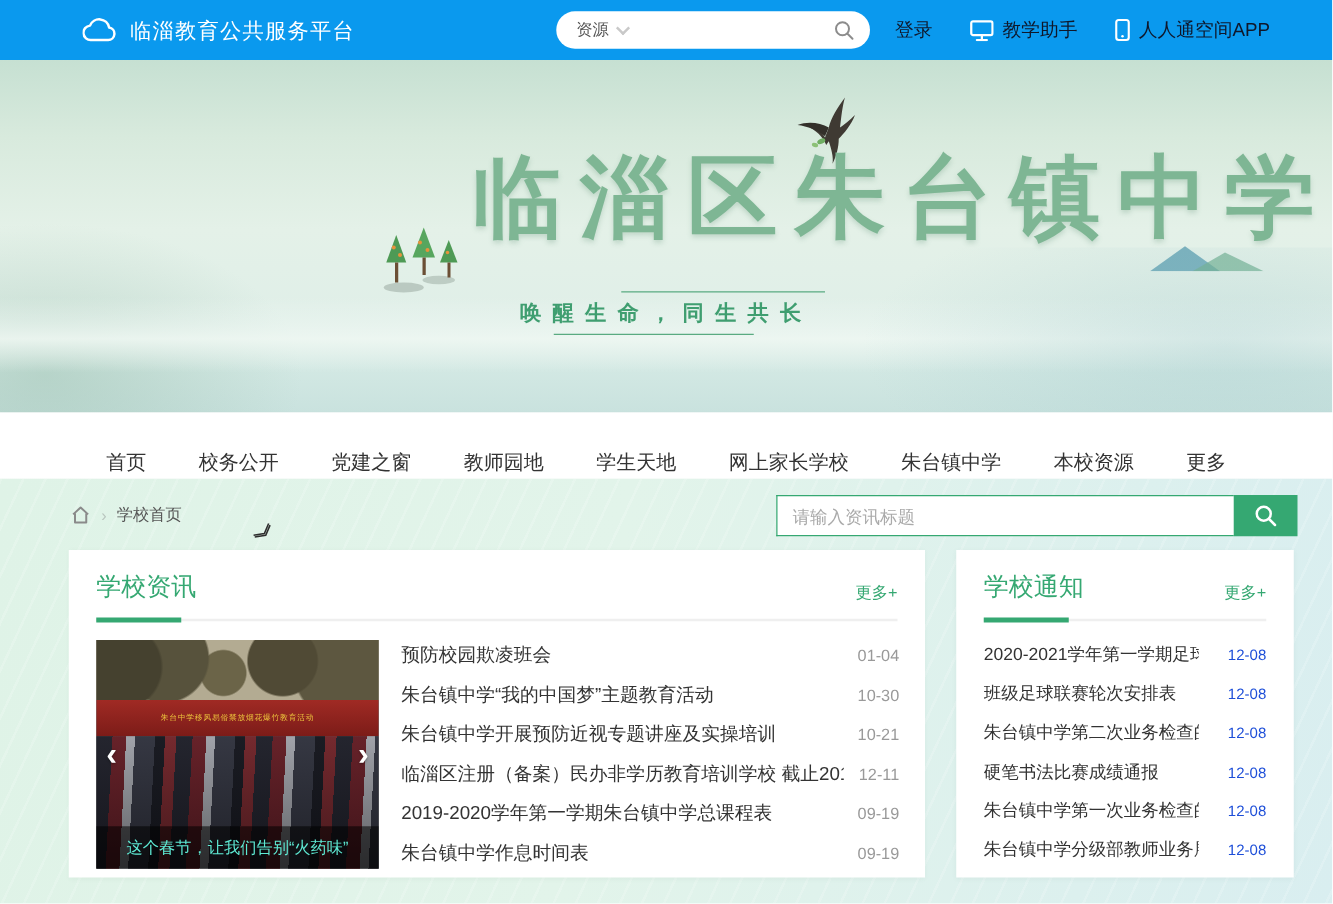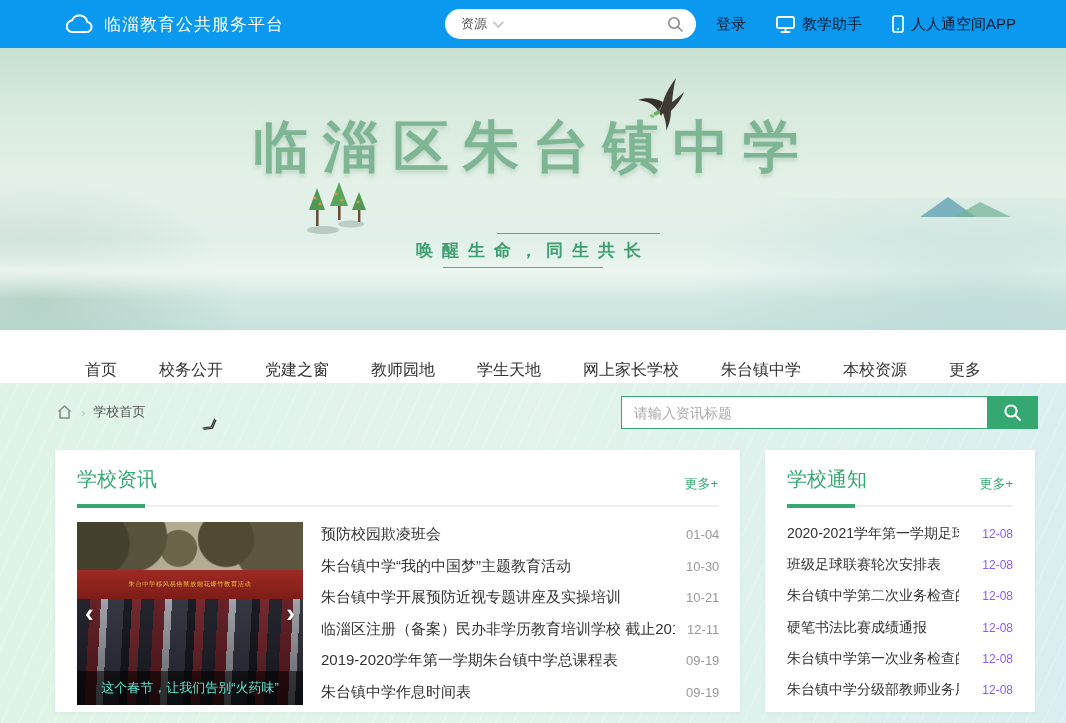--- a/index.html
+++ b/index.html
@@ -18,21 +18,21 @@
   .toplinks { position:absolute; right:50px; top:0; height:48px; display:flex; align-items:center; gap:30px; color:#0f172a; font-size:15px; }
   .toplink { display:flex; align-items:center; gap:7px; }
 
   
   .banner { position:absolute; top:48px; left:0; width:100%; height:282px; overflow:hidden;
     background:linear-gradient(180deg,#c6e0d2 0%,#d8eadd 22%,#e4f1e8 48%,#e0efe8 70%,#d2e8e3 88%,#c9e2de 100%); }
   .banner::before { content:''; position:absolute; left:-60px; top:120px; width:320px; height:220px;
     background:radial-gradient(ellipse at 30% 60%, rgba(140,180,160,.38) 0%, rgba(140,180,160,0) 65%); }
   .banner::after { content:''; position:absolute; right:-40px; top:150px; width:420px; height:200px;
     background:radial-gradient(ellipse at 70% 40%, rgba(150,195,200,.30) 0%, rgba(150,195,200,0) 70%); }
-  .banner-title { position:absolute; left:0; width:100%; top:62px; text-align:center; font-size:56px; font-weight:700;
+  .banner-title { position:absolute; left:0; width:100%; top:62px; text-align:right; font-size:72px; font-weight:700;
     letter-spacing:14px; color:#7eb694; text-shadow:0 3px 4px rgba(110,155,130,.30); white-space:nowrap; }
   .mist { position:absolute; left:0; top:190px; width:100%; height:60px;
     background:linear-gradient(180deg, rgba(230,243,236,0) 0%, rgba(240,248,243,.85) 55%, rgba(235,245,241,0) 100%); }
   .swallow { position:absolute; left:632px; top:28px; }
   .trees { position:absolute; left:303px; top:132px; }
   .mtn-small { position:absolute; left:918px; top:145px; }
   .slogan-line-top { position:absolute; left:497px; top:185px; width:163px; height:1px; background:#5aab81; }
   .slogan { position:absolute; left:0; top:191px; width:100%; text-align:center; font-size:17px; letter-spacing:9px; color:#3f9e70; font-weight:700; }
   .slogan-line-bottom { position:absolute; left:443px; top:219px; width:160px; height:1px; background:#5aab81; }
 
@@ -48,21 +48,21 @@
     background:repeating-linear-gradient(115deg, rgba(255,255,255,.35) 0 2px, rgba(255,255,255,0) 2px 16px); opacity:.5; pointer-events:none; }
   .crumb { position:absolute; left:56px; top:20px; display:flex; align-items:center; gap:8px; font-size:13px; color:#555; }
   .crumb-sep { color:#b9c6bf; font-size:13px; }
   .deco-mark { position:absolute; left:205px; top:34px; font-size:17px; font-weight:700; color:#2e2e2e; transform:rotate(52deg); letter-spacing:-3px; }
   .searchrow { position:absolute; left:621px; top:13px; display:flex;border-radius:12px; }
   .search-input { width:366px; height:33px; border:1px solid #35a872; border-right:none; background:#fff; padding:0 12px; font-size:14px; color:#333; outline:none; font-family:inherit; }
   .search-input::placeholder { color:#aaa; }
   .search-btn { width:51px; height:33px; background:#35a872; border:none; display:flex; align-items:center; justify-content:center; cursor:pointer; }
 
   
-  .card { position:absolute; top:67px; background:#fff; padding:16px 22px 18px; box-shadow:0 1px 4px rgba(60,110,90,.06); }
+  .card { position:absolute; top:57px; background:#fff; padding:16px 22px 18px; box-shadow:0 1px 4px rgba(60,110,90,.06); }
   .card-news { left:55px; width:685px; height:262px; }
   .card-notice { left:765px; width:270px; height:262px; }
   .panel-head { position:relative; display:flex; justify-content:space-between; align-items:flex-end; padding-bottom:12px; border-bottom:2px solid #efefef; }
   .panel-title { font-size:20px; color:#35a872; }
   .panel-more { font-size:13px; color:#35a872; }
   .panel-head::after { content:''; position:absolute; left:0; bottom:-3px; width:68px; height:4px; background:#35a872; }
 
   .news-body { display:flex; gap:18px; margin-top:15px; height:183px; }
 
   
@@ -84,21 +84,21 @@
   .car-prev { left:8px; } .car-next { right:8px; }
 
   .news-list { flex:1; display:flex; flex-direction:column; justify-content:space-between; padding:3px 0; }
   .news-row { display:flex; justify-content:space-between; align-items:center; }
   .news-title { font-size:15px; color:#333; white-space:nowrap; overflow:hidden; }
   .news-date { font-size:13px; color:#999; margin-left:12px; flex-shrink:0; }
 
   .notice-list { display:flex; flex-direction:column; justify-content:space-between; margin-top:14px; height:184px; padding:4px 0 6px; }
   .notice-row { display:flex; justify-content:space-between; align-items:center; }
   .notice-title { font-size:14px; color:#333; white-space:nowrap; overflow:hidden; max-width:172px; }
-  .notice-date { font-size:12px; color:#8b5cf6; flex-shrink:0; }
+  .notice-date { font-size:12px; color:#1d4ed8; flex-shrink:0; }
 </style>
 </head>
 <body>
 
 <div class="page">
 
   <header class="topbar">
     <a class="brand">
       <span style="display:flex;">
         <svg width="28" height="20" viewBox="0 0 28 20" fill="none">

